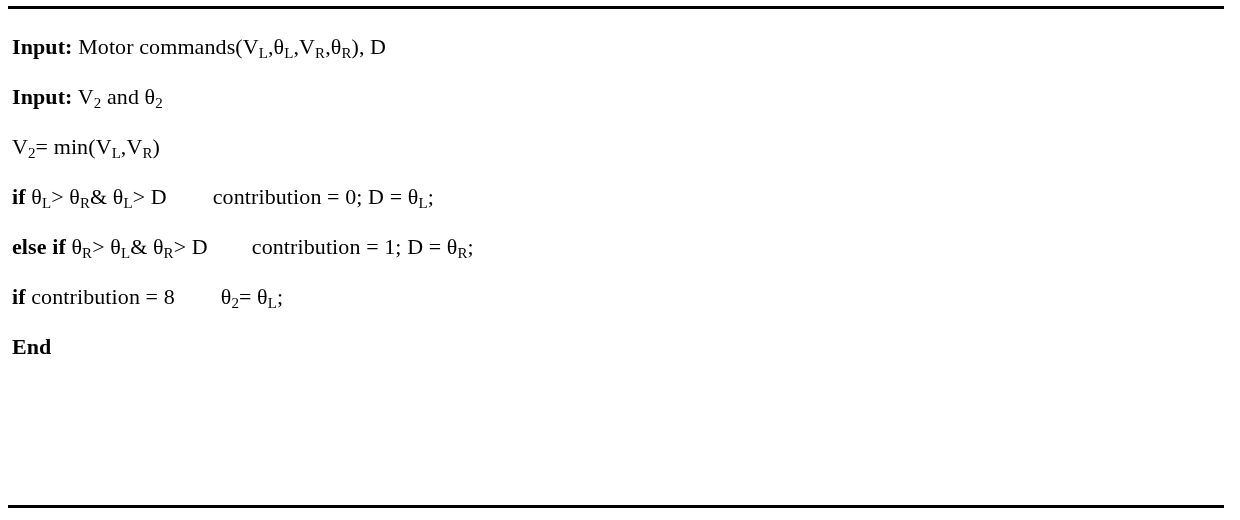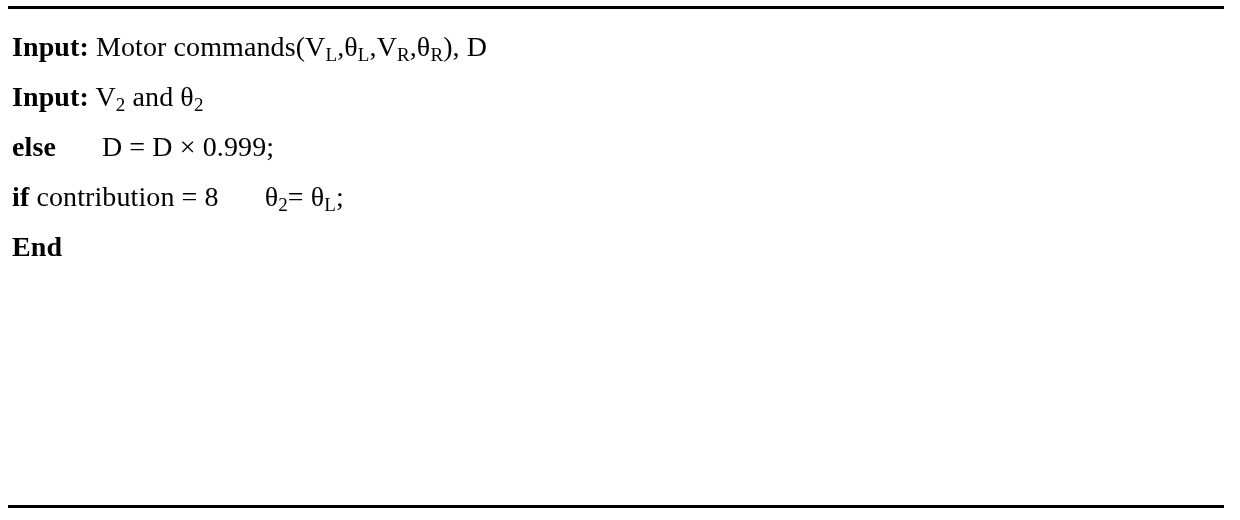--- a/index.html
+++ b/index.html
@@ -45,21 +45,21 @@
   .rule-top { top: 6px; }
   .rule-bottom { top: 505px; }
 
   .lines {
     position: absolute;
     left: 12px;
     top: 22px;
     width: 1212px;
   }
   .line {
-    font-size: 28px;
+    font-size: 22px;
     line-height: 50px;
     height: 50px;
     white-space: pre;
     letter-spacing: 0.1px;
   }
   .kw {
     font-weight: bold;
   }
   sub {
     font-size: 0.68em;
@@ -78,24 +78,26 @@
 
   <div class="rule rule-top"></div>
 
   <div class="lines">
 
     <div class="line"><span class="kw">Input:</span><span> Motor commands(V</span><sub>L</sub><span>,θ</span><sub>L</sub><span>,V</span><sub>R</sub><span>,θ</span><sub>R</sub><span>), D</span></div>
 
     <div class="line"><span class="kw">Input:</span><span> V</span><sub>2</sub><span> and θ</span><sub>2</sub></div>
 
 
+    <div class="line"><span>V</span><sub>2</sub><span>= min(V</span><sub>L</sub><span>,V</span><sub>R</sub><span>)</span></div>
 
+    <div class="line"><span class="kw">if</span><span> θ</span><sub>L</sub><span>&gt; θ</span><sub>R</sub><span>&amp; θ</span><sub>L</sub><span>&gt; D</span><span class="gap-lg"></span><span>contribution = 0; D = θ</span><sub>L</sub><span>;</span></div>
 
+    <div class="line"><span class="kw">else if</span><span> θ</span><sub>R</sub><span>&gt; θ</span><sub>L</sub><span>&amp; θ</span><sub>R</sub><span>&gt; D</span><span class="gap-md"></span><span>contribution = 1; D = θ</span><sub>R</sub><span>;</span></div>
 
-    <div class="line"><span class="kw">else</span><span class="gap-lg"></span><span>D = D × 0.999;</span></div>
 
     <div class="line"><span class="kw">if</span><span> contribution = 8</span><span class="gap-lg"></span><span>θ</span><sub>2</sub><span>= θ</span><sub>L</sub><span>;</span></div>
 
 
     <div class="line"><span class="kw">End</span></div>
 
   </div>
 
   <div class="rule rule-bottom"></div>
 

